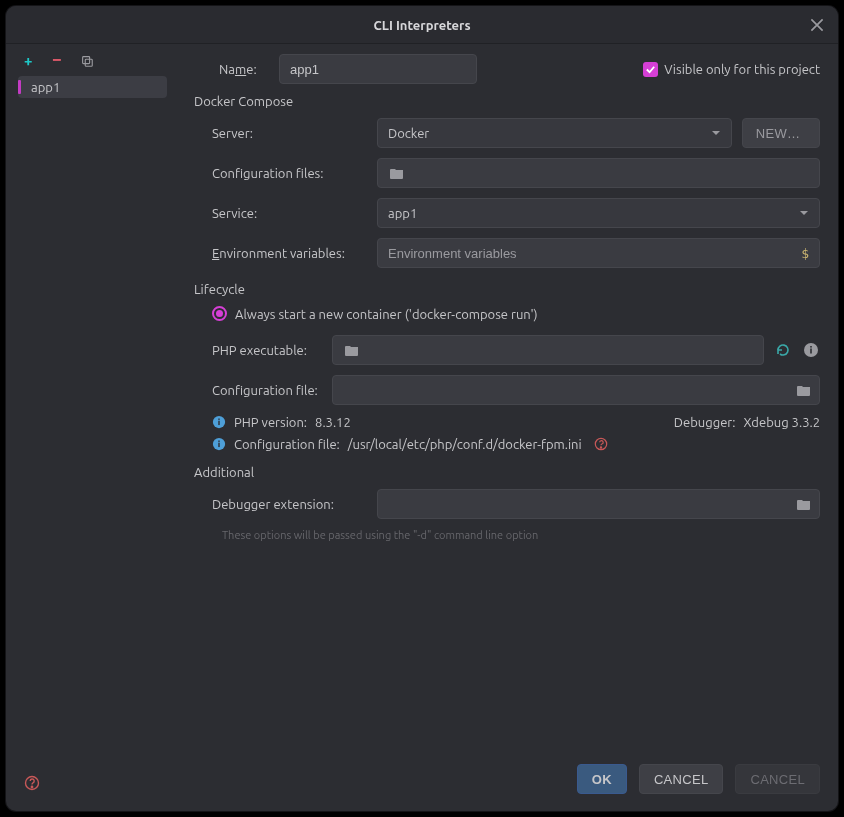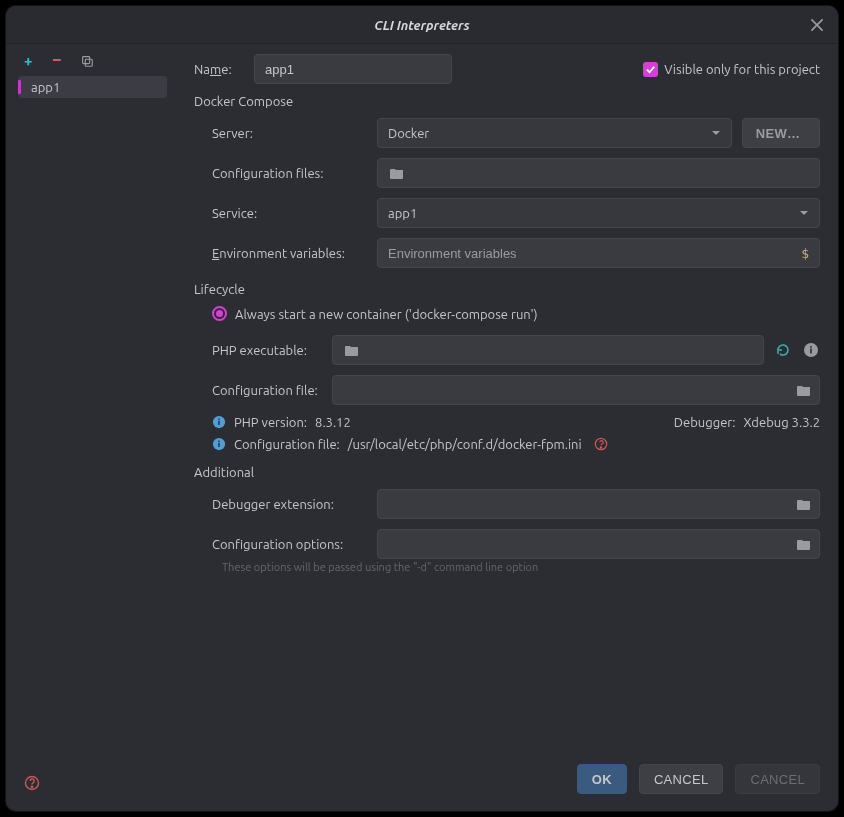--- a/index.html
+++ b/index.html
@@ -47,21 +47,20 @@
     display: flex;
     align-items: center;
     justify-content: center;
     position: relative;
     background: var(--bg-title);
     border-bottom: 1px solid #202125;
   }
   .titlebar .title {
     font-weight: 600;
     color: var(--text-bright);
-    font-style: italic;
   }
   .titlebar .close {
     position: absolute;
     right: 12px;
     top: 10px;
     width: 18px; height: 18px;
     color: var(--text-dim);
     cursor: pointer;
   }
   .body {
@@ -111,21 +110,21 @@
     flex: 1;
     padding: 10px 18px 8px 18px;
     overflow-y: auto;
   }
   .row {
     display: flex;
     align-items: center;
     gap: 10px;
     margin-bottom: 10px;
   }
-  .row.name-row .label { width: 50px; }
+  .row.name-row .label { width: 50px; margin-left: 25px; }
   .label {
     color: var(--text);
     white-space: nowrap;
   }
   .label.section { margin: 10px 0 10px 0; color: var(--text); }
   .underline { text-decoration: underline; }
   input[type=text], .select, .field {
     background: var(--input-bg);
     border: 1px solid var(--border);
     border-radius: 4px;
@@ -188,21 +187,21 @@
     background: var(--btn-bg);
     border: 1px solid var(--border);
     border-radius: 4px;
     color: var(--text);
     height: 30px;
     padding: 0 14px;
     font-size: 13px;
     cursor: pointer;
     letter-spacing: 0.3px;
   }
-  .btn.small { font-weight: 700; color: var(--text-dim); padding-left: 8px; }
+  .btn.small { font-weight: 400; color: var(--text-dim); padding-left: 8px; }
   .btn.primary { background: var(--btn-primary); border-color:#3a5a8f; font-weight:600; }
   .btn.disabled { background: var(--btn-disabled); color: #6c6c72; cursor:default; border-color:#3a3b40;}
   .section-block {
     margin-bottom: 14px;
   }
   .indent { padding-left: 18px; }
   .form-grid .frow {
     display:flex; align-items:center; gap:10px; margin-bottom:10px;
   }
   .form-grid .frow .flabel { width: 155px; }
@@ -424,31 +423,20 @@
             <span class="flabel">Debugger extension:</span>
             <div class="field flex1">
               <span class="value"></span>
               <span class="icon-btn folder-icon">
                 <svg viewBox="0 0 16 16" fill="currentColor">
                     <path d="M2 4 h4 l1 1 h7 v8 a1 1 0 0 1 -1 1 H2 a1 1 0 0 1 -1 -1 V5 a1 1 0 0 1 1 -1 z"></path>
                   </svg>
               </span>
             </div>
           </div>
-          <div class="frow" style="margin-bottom:2px">
-            <span class="flabel">Configuration options:</span>
-            <div class="field flex1">
-              <span class="value"></span>
-              <span class="icon-btn folder-icon">
-                <svg viewBox="0 0 16 16" fill="currentColor">
-                    <path d="M2 4 h4 l1 1 h7 v8 a1 1 0 0 1 -1 1 H2 a1 1 0 0 1 -1 -1 V5 a1 1 0 0 1 1 -1 z"></path>
-                  </svg>
-              </span>
-            </div>
-          </div>
           <div class="hint">These options will be passed using the "-d" command line option</div>
         </div>
       </div>
 
     </div>
   </div>
 
   <div class="footer">
     <span class="help">
       <svg width="16" height="16" viewBox="0 0 16 16" fill="none" stroke="currentColor" stroke-width="1.4">

